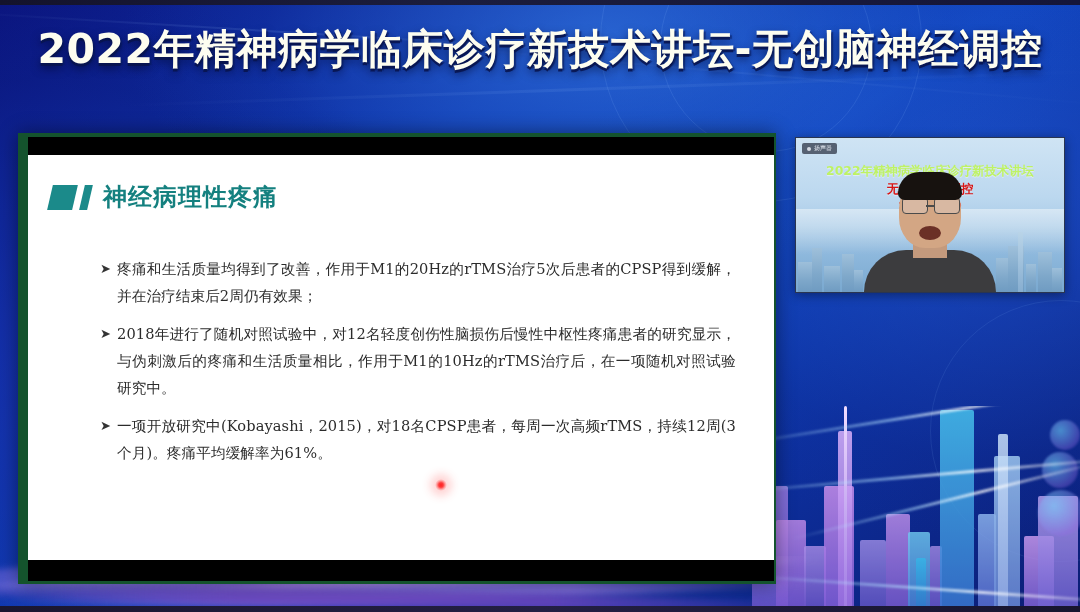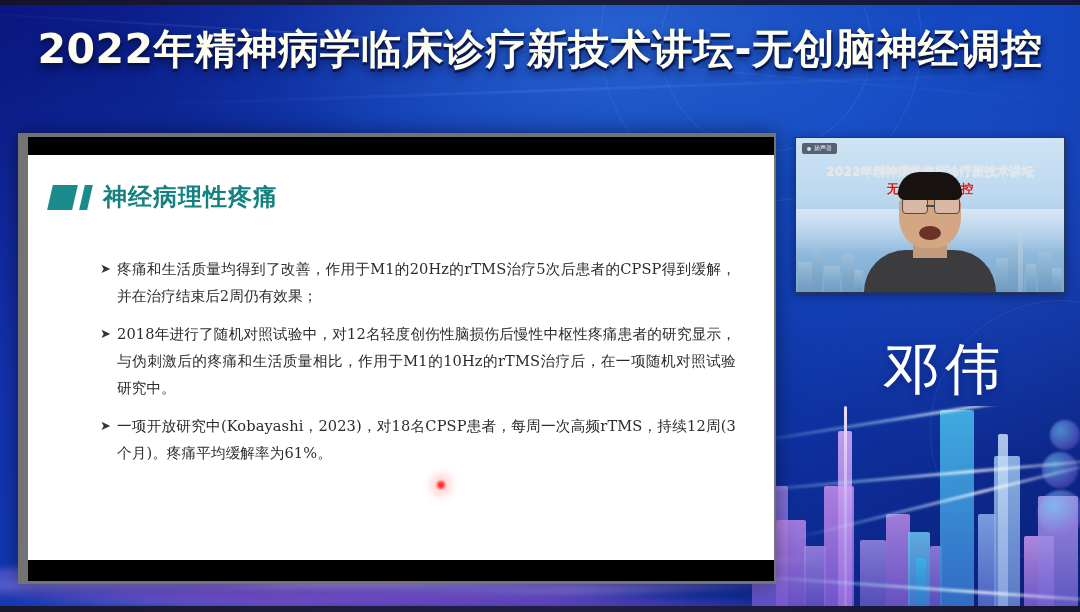--- a/index.html
+++ b/index.html
@@ -117,21 +117,21 @@
     transform-origin: center;
   }
 
   
   .slide-frame {
     position: absolute;
     left: 18px;
     top: 133px;
     width: 758px;
     height: 451px;
-    background: #737373;
+    background: #14532d;
     box-shadow: 0 0 18px rgba(0,0,0,0.45);
   }
   .slide-inner {
     position: absolute;
     left: 10px;
     top: 4px;
     right: 2px;
     bottom: 3px;
     background: #000;
     overflow: hidden;
@@ -253,21 +253,21 @@
     background: linear-gradient(180deg, #9fc0da 0%, #7ea7c9 60%, #6e9ac0 100%);
     opacity: 0.92;
   }
   .v-title-1 {
     position: absolute;
     left: 0; right: 0;
     top: 25px;
     text-align: center;
     font-size: 12.4px;
     font-weight: 700;
-    color: #e5e5e5;
+    color: #bef264;
     white-space: nowrap;
     letter-spacing: 0px;
     font-family: "DejaVu Sans", "Liberation Sans", sans-serif;
     text-shadow: 0 1px 1px rgba(255,255,255,0.5);
   }
   .v-title-2 {
     position: absolute;
     left: 0; right: 0;
     top: 43px;
     text-align: center;
@@ -472,21 +472,21 @@
           <div class="bullet-row">
             <span class="bullet-mark">➤</span>
             <span class="bullet-text">疼痛和生活质量均得到了改善，作用于M1的20Hz的rTMS治疗5次后患者的CPSP得到缓解，并在治疗结束后2周仍有效果；</span>
           </div>
           <div class="bullet-row">
             <span class="bullet-mark">➤</span>
             <span class="bullet-text">2018年进行了随机对照试验中，对12名轻度创伤性脑损伤后慢性中枢性疼痛患者的研究显示，与伪刺激后的疼痛和生活质量相比，作用于M1的10Hz的rTMS治疗后，在一项随机对照试验研究中。</span>
           </div>
           <div class="bullet-row">
             <span class="bullet-mark">➤</span>
-            <span class="bullet-text">一项开放研究中(Kobayashi，2023)，对18名CPSP患者，每周一次高频rTMS，持续12周(3个月)。疼痛平均缓解率为61%。</span>
+            <span class="bullet-text">一项开放研究中(Kobayashi，2015)，对18名CPSP患者，每周一次高频rTMS，持续12周(3个月)。疼痛平均缓解率为61%。</span>
           </div>
         </div>
 
       </div>
     </div>
   </div>
 
   <div class="laser"></div>
 
   <div class="video-panel">
@@ -520,16 +520,15 @@
       <div class="p-bridge"></div>
       <div class="p-hair"></div>
     </div>
 
     <div class="v-badge">
       <span class="v-badge-dot"></span>
       <span class="v-badge-text">扬声器</span>
     </div>
   </div>
 
-  <div class="presenter-name">邓伟</div>
 
   <div class="bg-bottomstrip"></div>
 </div>
 
 </body></html>

